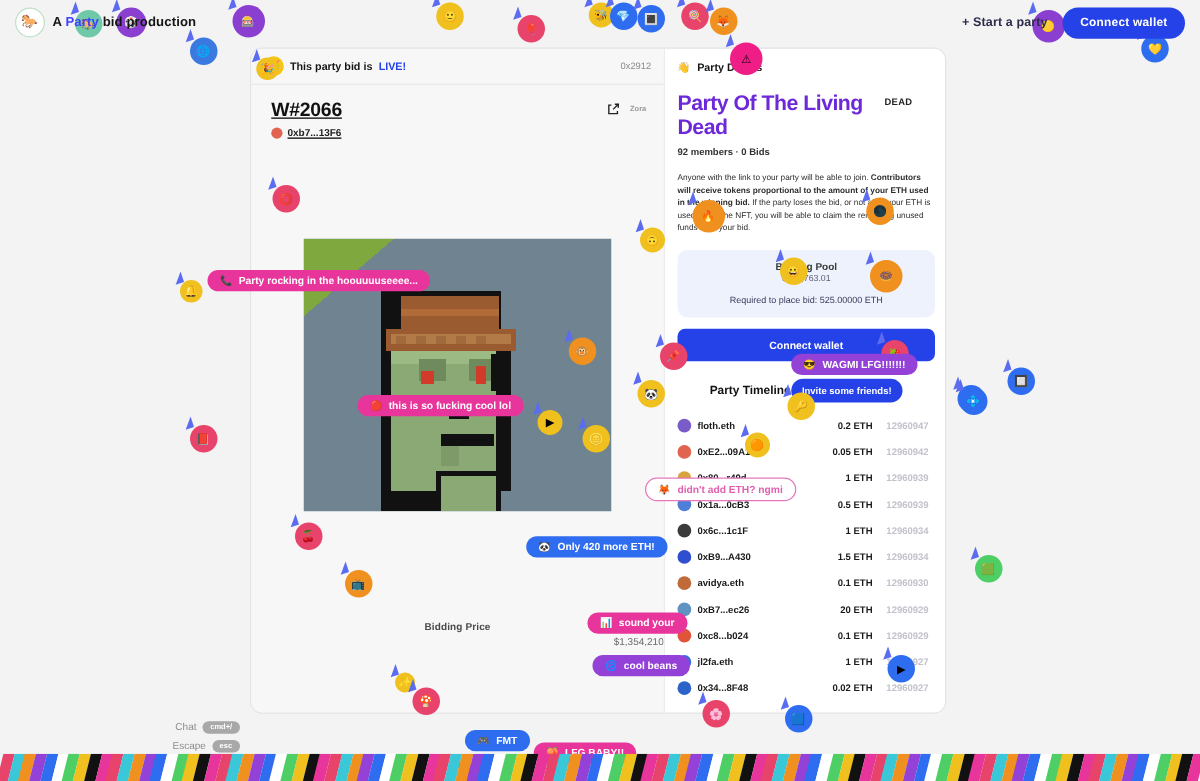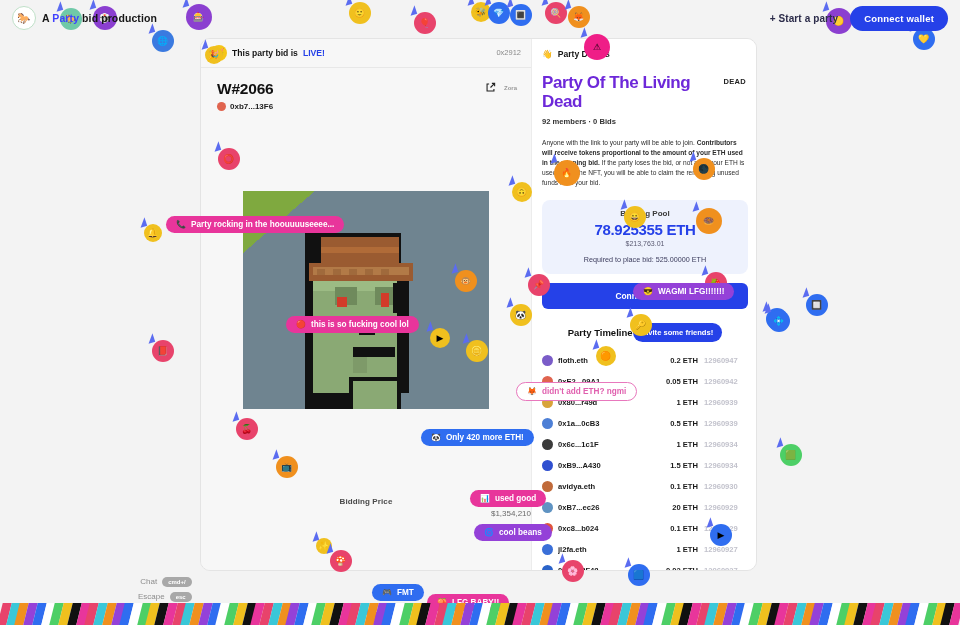--- a/index.html
+++ b/index.html
@@ -60,21 +60,21 @@
     background: #f5c518; display: flex; align-items: center;
     justify-content: center; font-size: 9px;
   }
   .live-word { color: #2541e8; }
   .contract-id {
     position: absolute; right: 10px; top: 9px;
     font-size: 7.5px; color: #8a8a8a; font-weight: normal;
   }
   .divider { height: 1px; background: #e8e8e8; }
 
-  .nft-header { padding: 12px 16px 0 16px; position: relative; }
+  .nft-header { padding: 12px 16px 0 16px; position: relative; text-decoration: underline; }
   .nft-title { font-size: 15.5px; font-weight: bold; color: #111; letter-spacing: -.2px; }
   .nft-owner { display: flex; align-items: center; gap: 4px; margin-top: 4px; }
   .owner-chip { width: 9px; height: 9px; border-radius: 50%; background: #e0644f; }
   .owner-addr { font-size: 8px; font-weight: bold; color: #222; }
   .nft-actions {
     position: absolute; right: 14px; top: 14px;
     display: flex; align-items: center; gap: 8px;
   }
   .icon-btn { cursor: pointer; line-height: 0; }
   .zora-tag { font-size: 6px; color: #999; font-weight: bold; }
@@ -100,21 +100,21 @@
   }
   .panel-head {
     display: flex; align-items: center; gap: 5px;
     font-size: 8.6px; font-weight: bold; color: #151515; margin-bottom: 14px;
   }
   .party-title {
     font-size: 17px; font-weight: bold; color: #6d28d9;
     line-height: 1.12; letter-spacing: -.4px; padding-right: 34px;
   }
   .dead-badge {
-    position: absolute; right: 12px; top: 38px;
+    position: absolute; right: 28px; top: 38px;
     font-size: 7.5px; font-weight: bold; color: #222; letter-spacing: .3px;
   }
   .party-meta { font-size: 7.6px; font-weight: bold; color: #333; margin-top: 6px; }
   .party-desc {
     font-size: 6.6px; color: #2d2d2d; line-height: 1.5; margin-top: 12px;
   }
   .party-desc b { font-weight: bold; }
 
   .pool-box {
     margin-top: 12px; background: #eef2fd; border-radius: 8px;
@@ -140,21 +140,21 @@
     background: #2541e8; color: #fff; border: none; border-radius: 11px;
     font-size: 7.6px; font-weight: bold; padding: 5px 9px; cursor: pointer;
   }
   .tl-row {
     display: flex; align-items: center; height: 21px;
     font-size: 7.6px; font-weight: bold; color: #1a1a1a;
   }
   .tl-av { width: 11px; height: 11px; border-radius: 50%; margin-right: 5px; flex: 0 0 auto; }
   .tl-name { flex: 1 1 auto; white-space: nowrap; overflow: hidden; }
   .tl-amt { margin-right: 6px; white-space: nowrap; }
-  .tl-block { color: #c2c2cc; font-weight: bold; width: 44px; text-align: left; }
+  .tl-block { color: #c2c2cc; font-weight: bold; width: 44px; text-align: center; }
 
   
   .hints { position: absolute; left: 138px; top: 574px; z-index: 30; }
   .hint-row {
     display: flex; align-items: center; justify-content: flex-end;
     gap: 5px; height: 15px;
   }
   .hint-label { font-size: 8px; color: #8d8d8d; }
   .kbd {
     background: #a8a8a8; color: #fff; border-radius: 7px;
@@ -289,21 +289,20 @@
       </div>
       <div class="party-title">Party Of The Living Dead</div>
       <div class="dead-badge">DEAD</div>
       <div class="party-meta">92 members · 0 Bids</div>
       <div class="party-desc">
         <span>Anyone with the link to your party will be able to join. </span><b>Contributors will receive tokens proportional to the amount of your ETH used in the winning bid.</b><span> If the party loses the bid, or not all of your ETH is used to win the NFT, you will be able to claim the remaining unused funds from your bid.</span>
       </div>
 
       <div class="pool-box">
         <div class="pool-label">Bidding Pool</div>
-        <div class="pool-eth">78.925355 ETH</div>
         <div class="pool-usd">$213,763.01</div>
         <div class="pool-req">Required to place bid: 525.00000 ETH</div>
       </div>
 
       <button class="connect-btn">Connect wallet</button>
 
       <div class="timeline-head">
         <span class="timeline-title">Party Timeline</span>
         <button class="invite-btn">Invite some friends!</button>
       </div>
@@ -401,21 +400,21 @@
       <div class="bub out" style="left: 516px; top: 382px;">
         <span class="em">🦊</span>
         <span>didn't add ETH? ngmi</span>
       </div>
       <div class="bub" style="left: 421px; top: 429px; background: rgb(47, 109, 240);">
         <span class="em">🐼</span>
         <span>Only 420 more ETH!</span>
       </div>
       <div class="bub" style="left: 470px; top: 490px; background: rgb(232, 53, 155);">
         <span class="em">📊</span>
-        <span>used good</span>
+        <span>sound your</span>
       </div>
       <div class="bub" style="left: 474px; top: 524px; background: rgb(148, 65, 216);">
         <span class="em">🌀</span>
         <span>cool beans</span>
       </div>
       <div class="bub" style="left: 633px; top: 283px; background: rgb(148, 65, 216);">
         <span class="em">😎</span>
         <span>WAGMI LFG!!!!!!!</span>
       </div>
       <div class="bub" style="left: 427px; top: 594px; background: rgb(232, 53, 155);">

